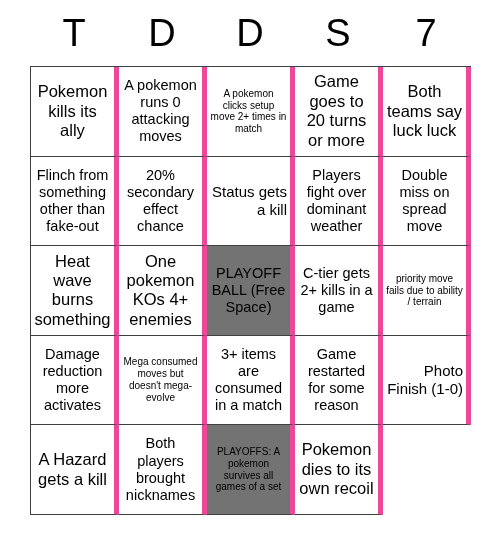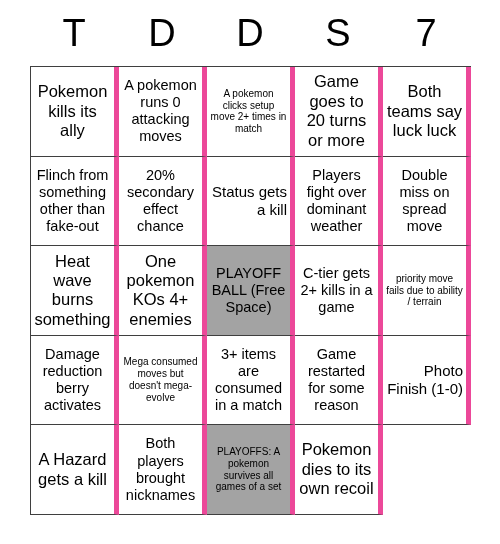--- a/index.html
+++ b/index.html
@@ -72,21 +72,21 @@
   }
 
   
   .fs-xl .cell-text { font-size: 15px; text-align: right; }
   .fs-lg .cell-text { font-size: 16.5px; }
   .fs-md .cell-text { font-size: 14.5px; }
   .fs-sm .cell-text { font-size: 10px; }
   .fs-xs .cell-text { font-size: 11px; }
 
   .free-space {
-    background: #a3a3a3;
+    background: #737373;
   }
 </style>
 </head>
 <body>
 
 <div id="card-root">
 
   <div id="bingo-header">
     <div class="header-letter">T</div>
     <div class="header-letter">D</div>
@@ -135,21 +135,21 @@
       <div class="bingo-cell fs-md free-space">
         <span class="cell-text">PLAYOFF BALL (Free Space)</span>
       </div>
       <div class="bingo-cell fs-md">
         <span class="cell-text">C-tier gets 2+ kills in a game</span>
       </div>
       <div class="bingo-cell fs-sm">
         <span class="cell-text">priority move fails due to ability / terrain</span>
       </div>
       <div class="bingo-cell fs-md">
-        <span class="cell-text">Damage reduction berry activates</span>
+        <span class="cell-text">Damage reduction more activates</span>
       </div>
       <div class="bingo-cell fs-sm">
         <span class="cell-text">Mega consumed moves but doesn't mega-evolve</span>
       </div>
       <div class="bingo-cell fs-md">
         <span class="cell-text">3+ items are consumed in a match</span>
       </div>
       <div class="bingo-cell fs-md">
         <span class="cell-text">Game restarted for some reason</span>
       </div>

